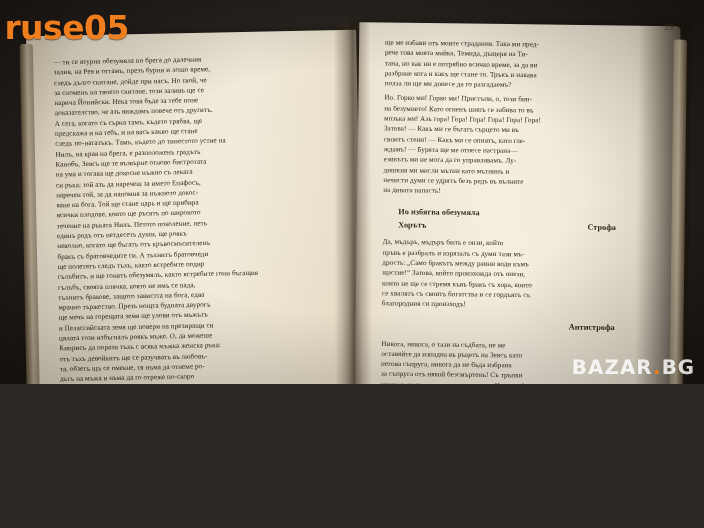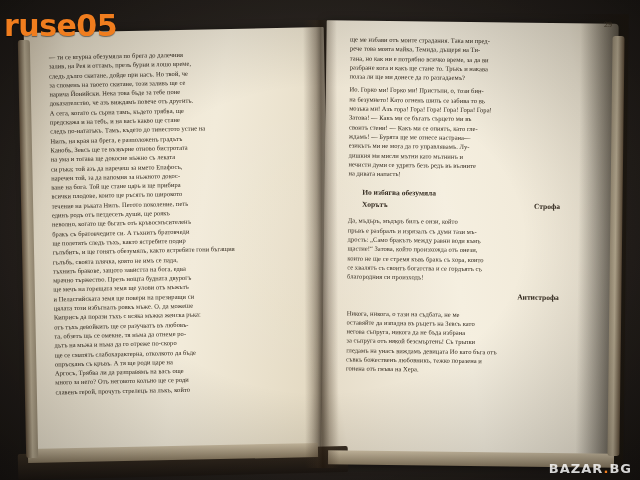--- a/index.html
+++ b/index.html
@@ -9,21 +9,21 @@
   body {
     width: 640px;
     height: 480px;
     overflow: hidden;
     background: #2b2723;
     font-family: "Liberation Serif", serif;
   }
   .scene {
     position: relative;
     width: 640px;
-    height: 480px;
+    height: 349px;
     background: radial-gradient(ellipse at 50% 45%, #3a342e 0%, #241f1b 70%, #191512 100%);
     overflow: hidden;
   }
 
   
   .wm-topleft {
     position: absolute;
     left: 4px;
     top: 8px;
     font-family: "DejaVu Sans", sans-serif;
@@ -32,21 +32,21 @@
     color: #f07d1e;
     letter-spacing: -0.5px;
     text-shadow: 0 1px 1px rgba(0,0,0,0.45);
     z-index: 40;
   }
   .wm-bottomright {
     position: absolute;
     right: 8px;
     bottom: 4px;
     font-family: "DejaVu Sans", sans-serif;
-    font-size: 13px;
+    font-size: 18px;
     font-weight: bold;
     color: rgba(255,255,255,0.82);
     letter-spacing: 1px;
     z-index: 40;
   }
   .wm-bottomright .dot {
     color: #f07d1e;
   }
 
   

